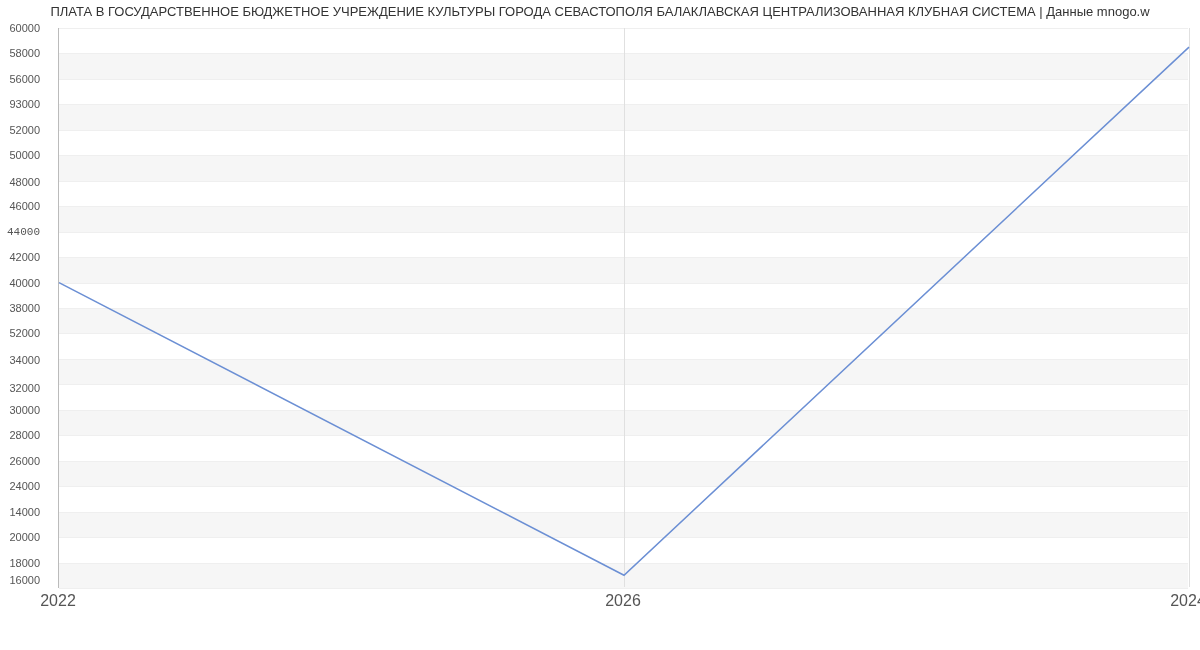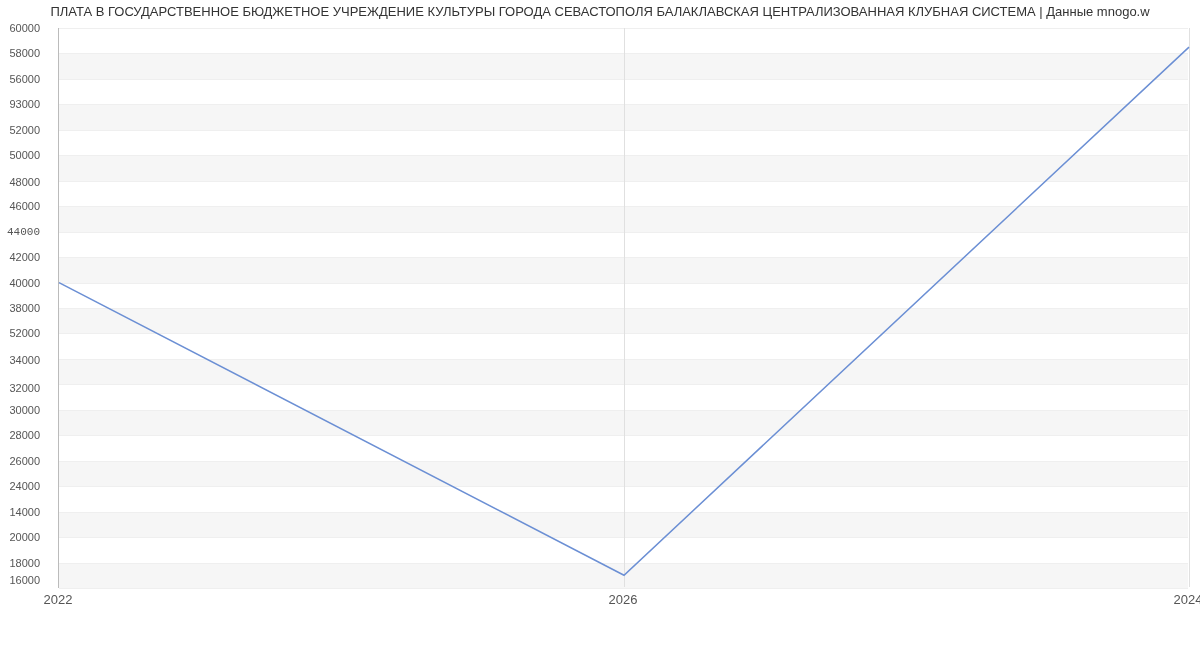--- a/index.html
+++ b/index.html
@@ -62,21 +62,21 @@
     right: 1146px;
     width: 50px;
     text-align: right;
     font-size: 11px;
     color: #555;
     transform: translateY(-50%);
   }
   .xlabel {
     position: absolute;
     top: 592px;
-    font-size: 13px;
+    font-size: 16px;
     color: #555;
     transform: translateX(-50%);
   }
   svg.line {
     position: absolute;
     left: 0;
     top: 0;
     width: 100%;
     height: 100%;
     overflow: visible;

